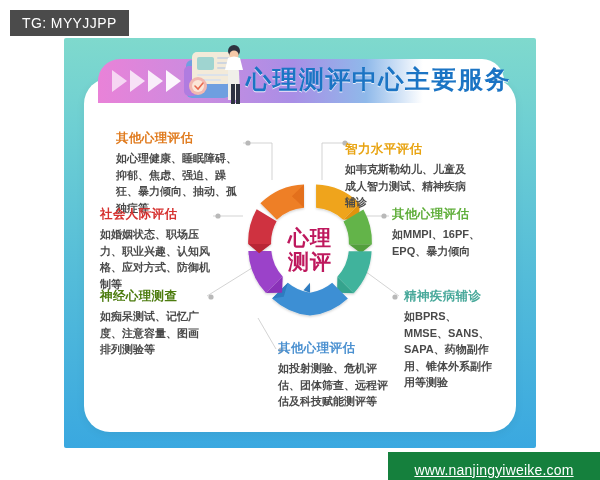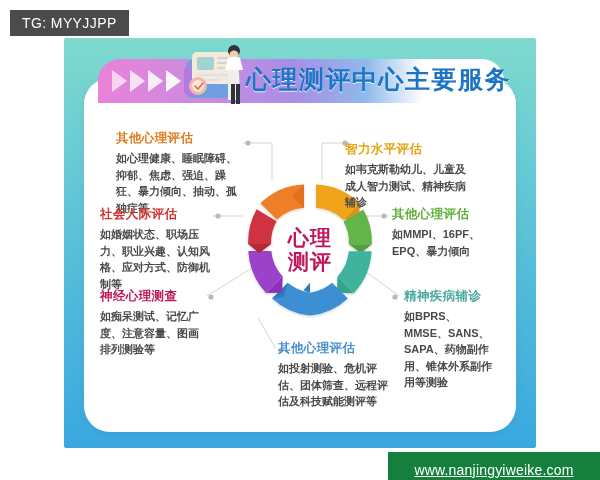--- a/index.html
+++ b/index.html
@@ -109,21 +109,21 @@
   .i-social   { left:100px; top:206px; width:112px; }
   .i-person   { left:392px; top:206px; width:110px; }
   .i-neuro    { left:100px; top:288px; width:104px; }
   .i-psych    { left:404px; top:288px; width:96px;  }
   .i-other    { left:278px; top:340px; width:116px; }
 
   .c-orange { color:#e07b1e; }
   .c-yellow { color:#e8a310; }
   .c-red    { color:#d6312f; }
   .c-green  { color:#5fae3a; }
-  .c-purple { color:#be185d; }
+  .c-purple { color:#4d7c0f; }
   .c-teal   { color:#49a99b; }
   .c-blue   { color:#4a90d0; }
 
   
   .lines { position:absolute; left:0; top:0; width:600px; height:480px; pointer-events:none; }
 
   
   .tg-badge {
     position:absolute; left:10px; top:10px;
     background:#4b4b4b; color:#fff;

